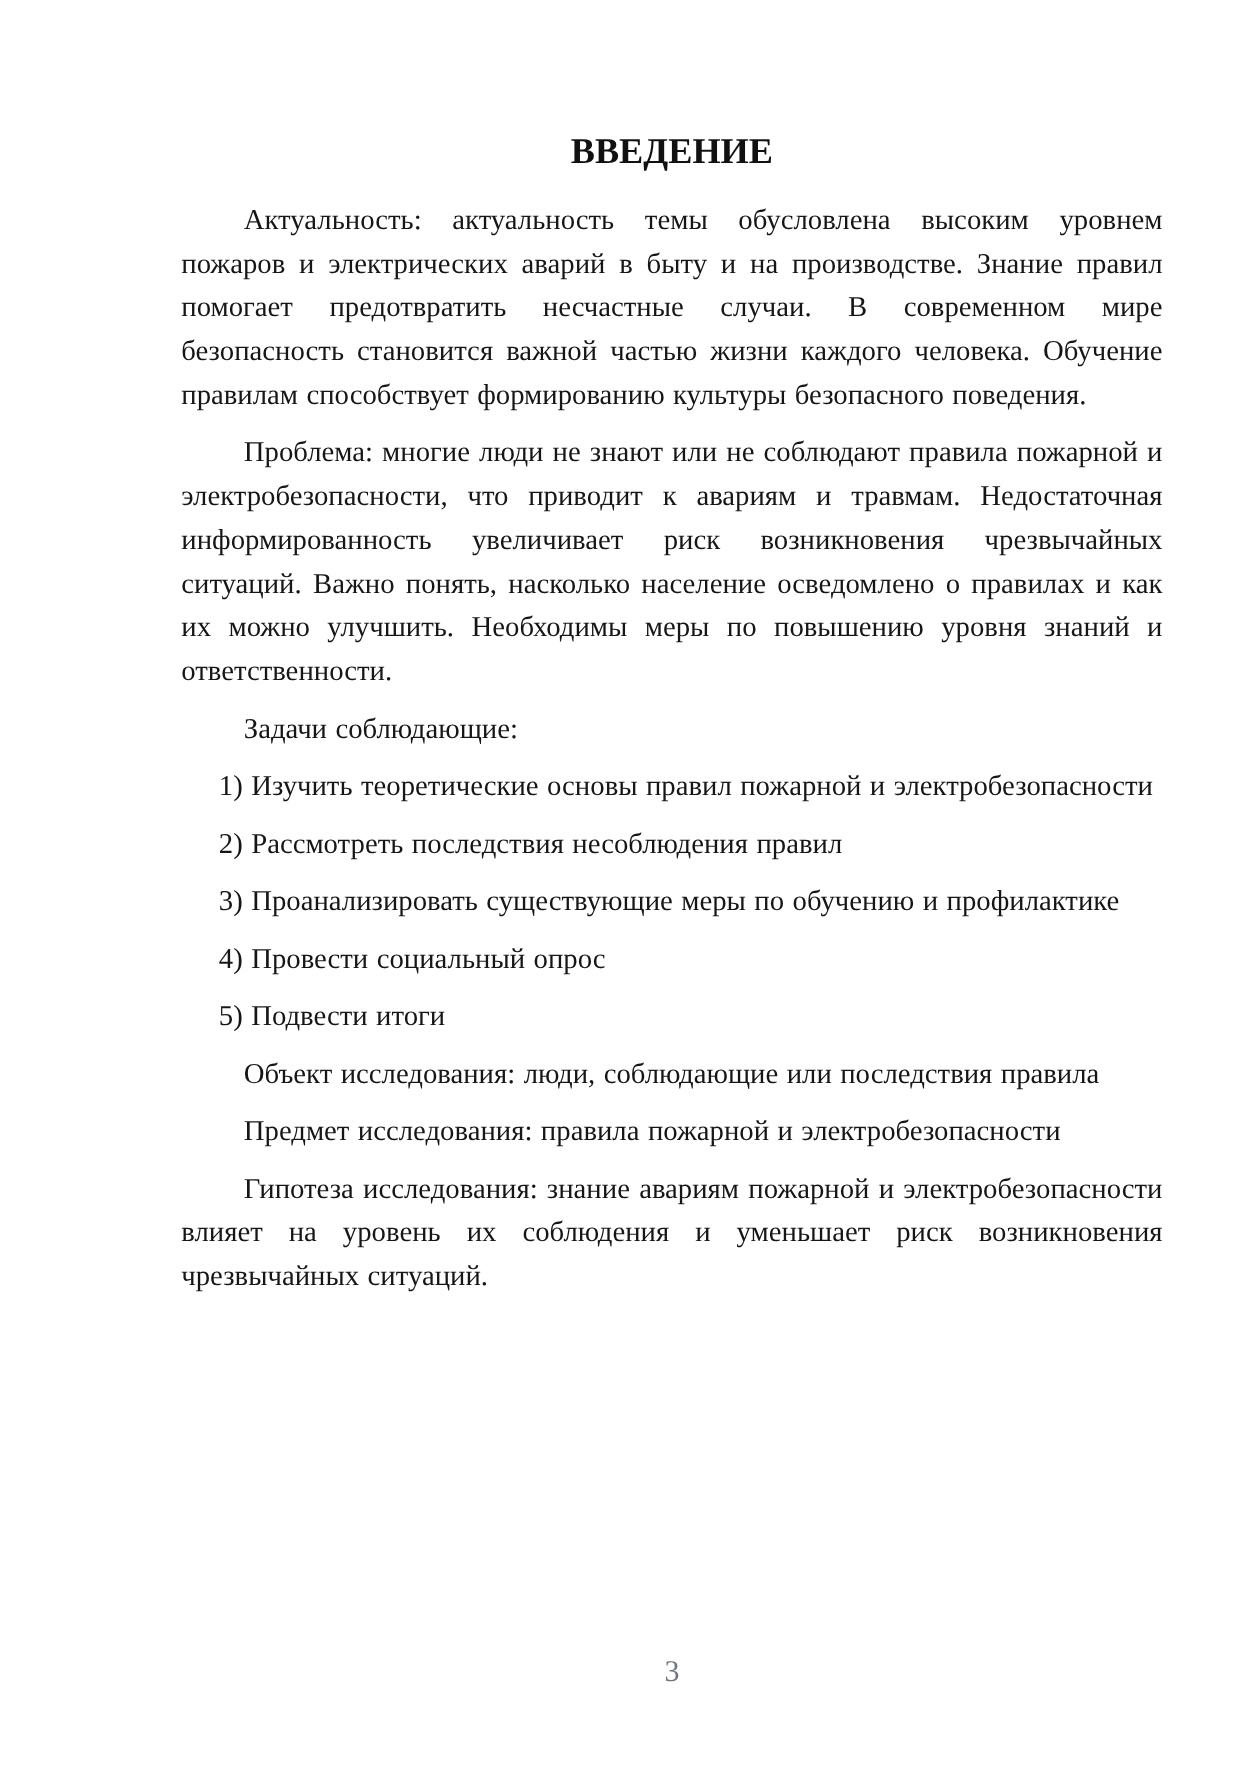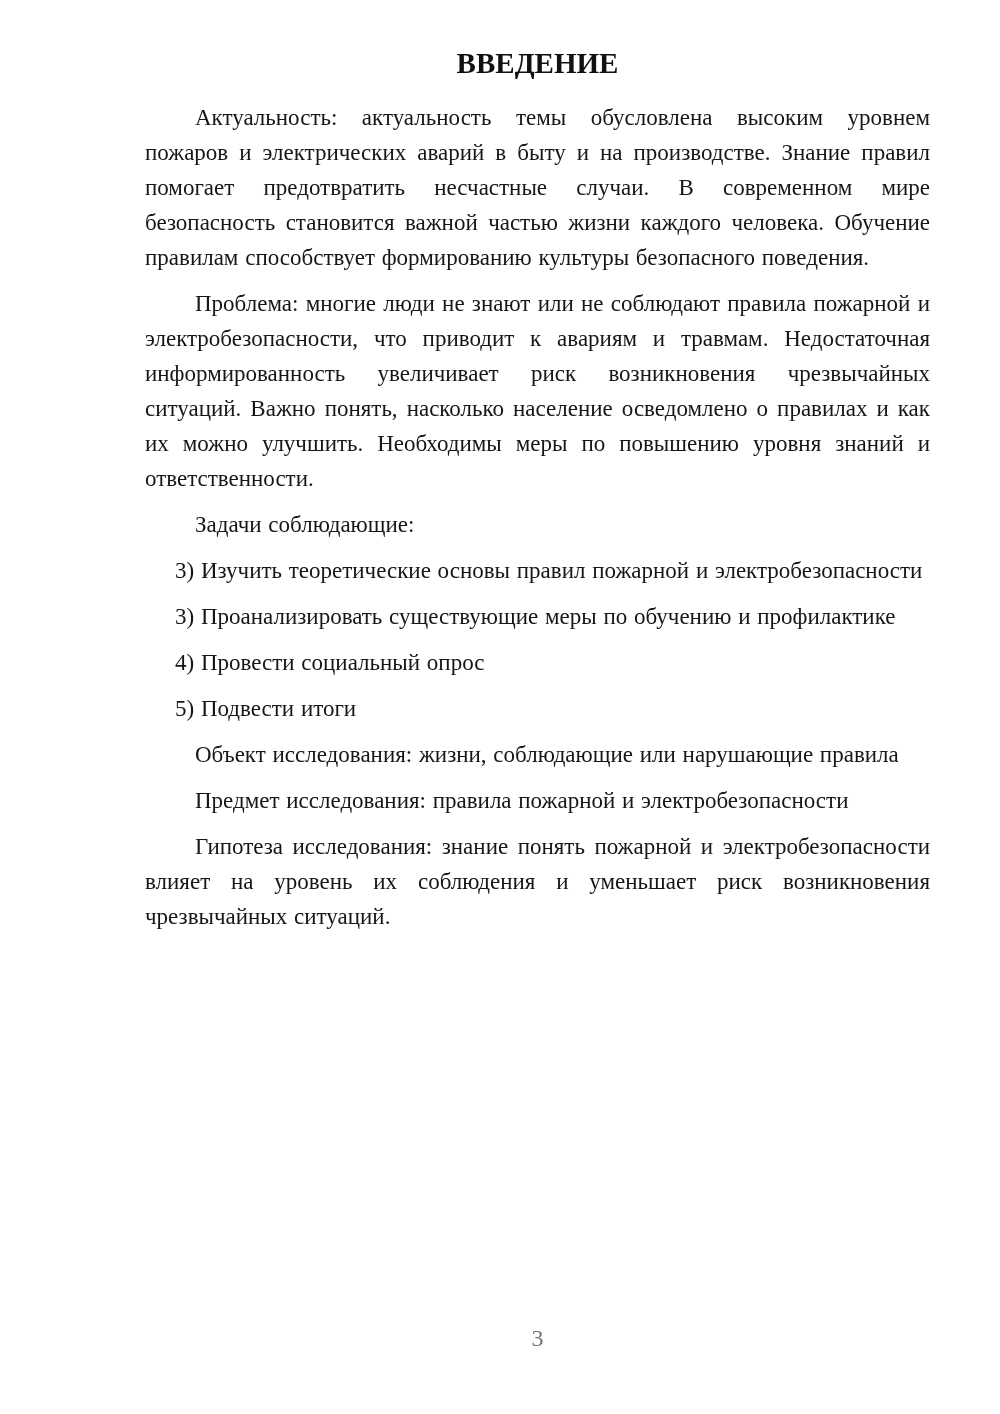--- a/index.html
+++ b/index.html
@@ -7,21 +7,21 @@
     padding: 0;
     background: #ffffff;
   }
   .page {
     position: relative;
     width: 1000px;
     height: 1414px;
     margin: 0 auto;
     background: #ffffff;
     box-sizing: border-box;
-    padding: 43px 70px 0 145px;
+    padding: 101px 70px 0 145px;
     font-family: "Liberation Serif", "DejaVu Serif", serif;
     color: #161616;
     overflow: hidden;
   }
   .doc-title {
     margin: 0 0 17px 0;
     font-size: 29px;
     line-height: 40px;
     font-weight: bold;
     text-align: center;
@@ -57,30 +57,31 @@
 
   <h1 class="doc-title">ВВЕДЕНИЕ</h1>
 
   <p class="para">Актуальность: актуальность темы обусловлена высоким уровнем пожаров и электрических аварий в быту и на производстве. Знание правил помогает предотвратить несчастные случаи. В современном мире безопасность становится важной частью жизни каждого человека. Обучение правилам способствует формированию культуры безопасного поведения.</p>
 
   <p class="para">Проблема: многие люди не знают или не соблюдают правила пожарной и электробезопасности, что приводит к авариям и травмам. Недостаточная информированность увеличивает риск возникновения чрезвычайных ситуаций. Важно понять, насколько население осведомлено о правилах и как их можно улучшить. Необходимы меры по повышению уровня знаний и ответственности.</p>
 
 
   <p class="para">Задачи соблюдающие:</p>
 
-  <p class="para task">3) Изучить теоретические основы правил пожарной и электробезопасности</p>
+  <p class="para task">1) Изучить теоретические основы правил пожарной и электробезопасности</p>
 
+  <p class="para task">2) Рассмотреть последствия несоблюдения правил</p>
 
   <p class="para task">3) Проанализировать существующие меры по обучению и профилактике</p>
 
   <p class="para task">4) Провести социальный опрос</p>
 
   <p class="para task">5) Подвести итоги</p>
 
-  <p class="para">Объект исследования: жизни, соблюдающие или нарушающие правила</p>
+  <p class="para">Объект исследования: люди, соблюдающие или последствия правила</p>
 
   <p class="para">Предмет исследования: правила пожарной и электробезопасности</p>
 
-  <p class="para">Гипотеза исследования: знание понять пожарной и электробезопасности влияет на уровень их соблюдения и уменьшает риск возникновения чрезвычайных ситуаций.</p>
+  <p class="para">Гипотеза исследования: знание авариям пожарной и электробезопасности влияет на уровень их соблюдения и уменьшает риск возникновения чрезвычайных ситуаций.</p>
 
   <div class="page-number">3</div>
 
 </div>
 
 </body></html>

